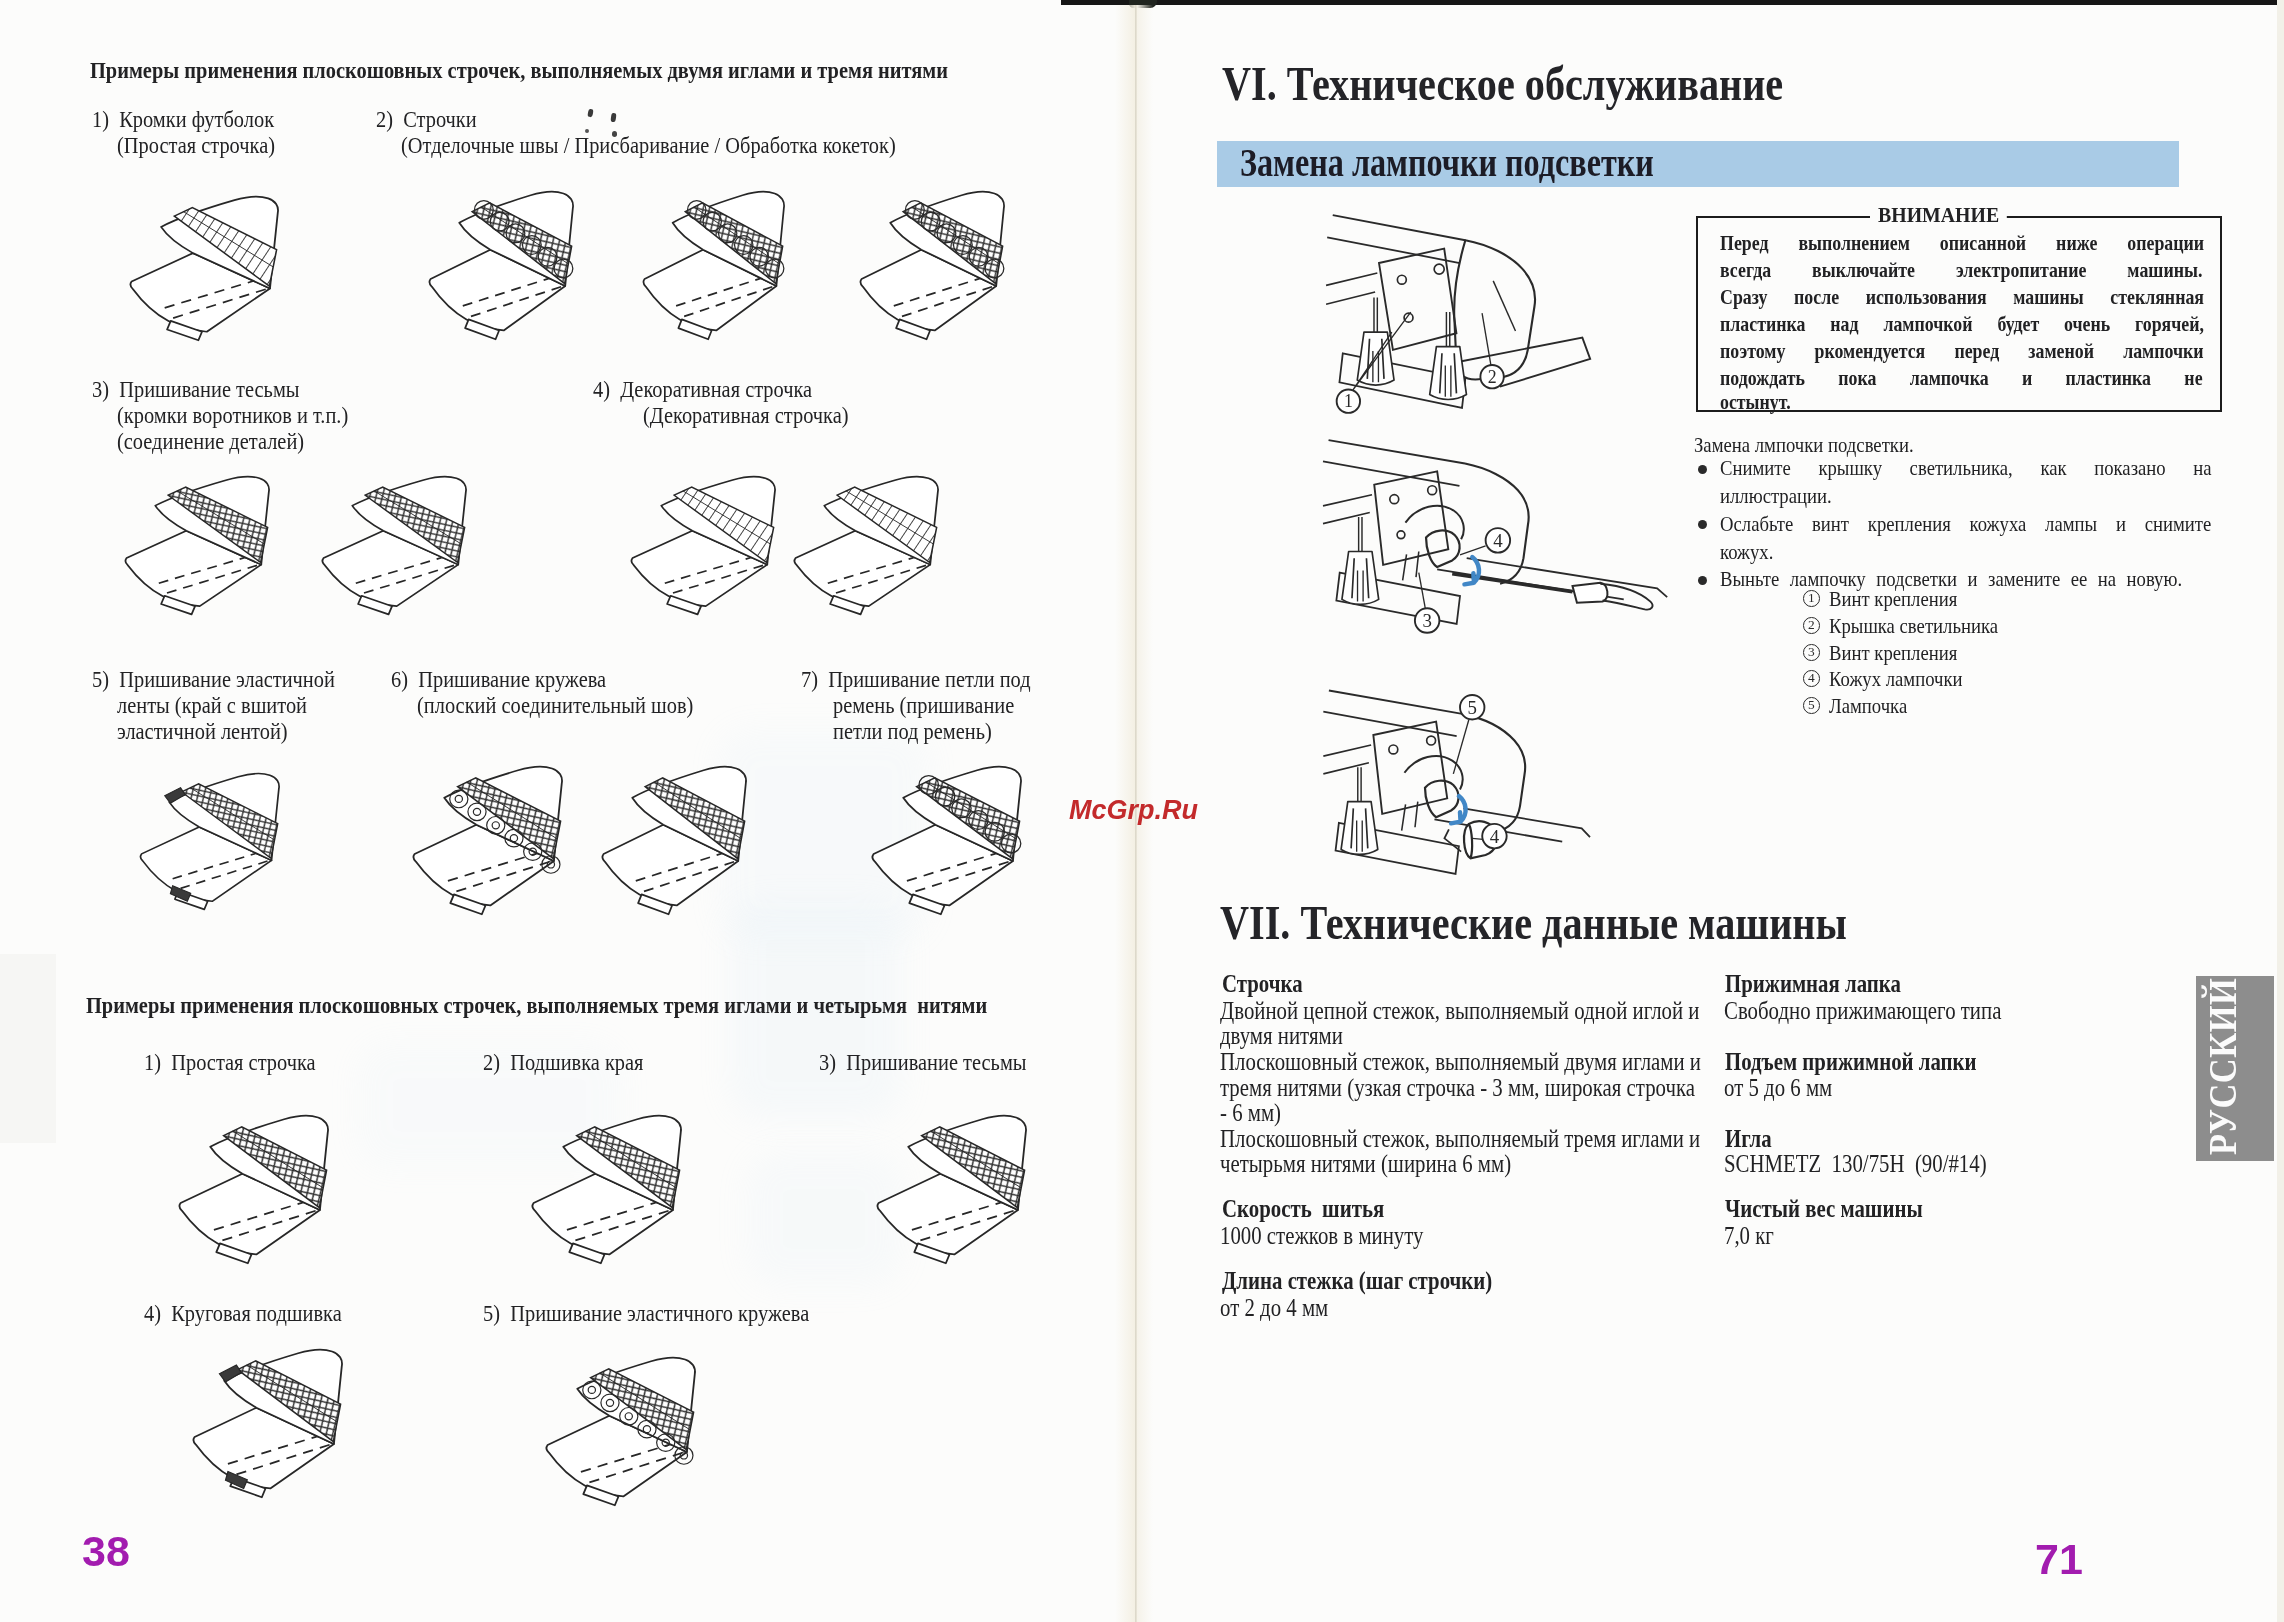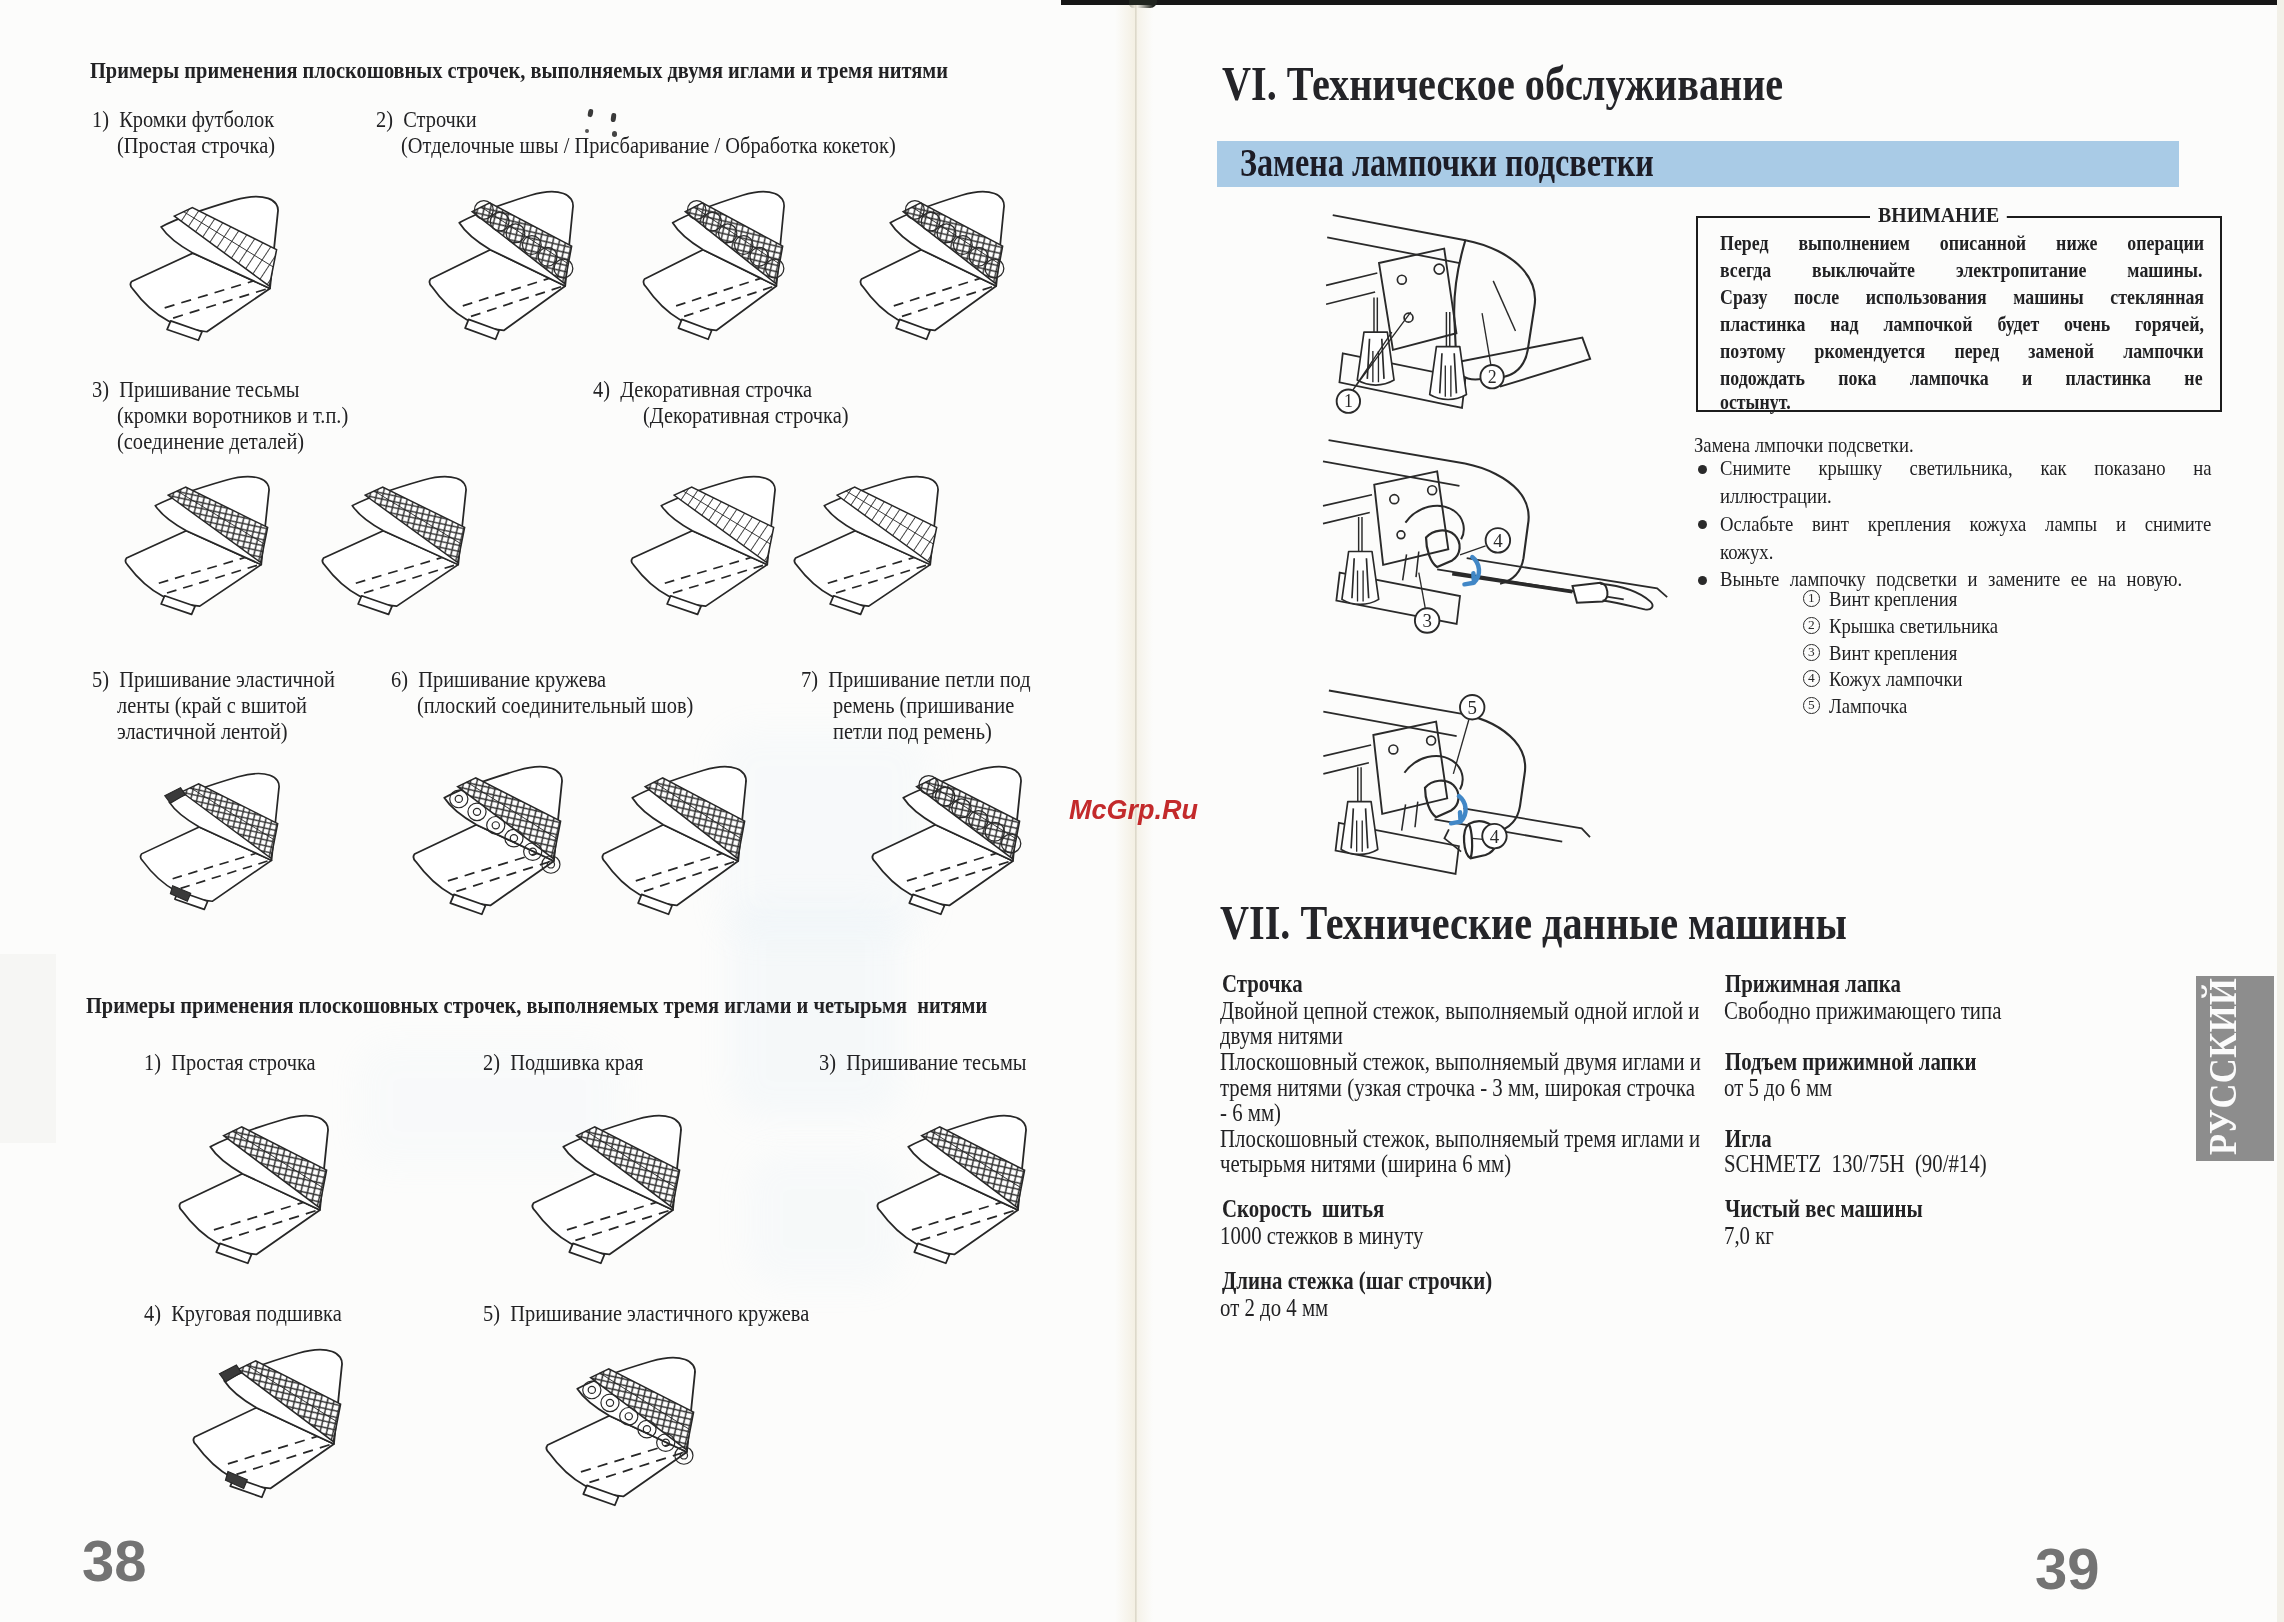--- a/index.html
+++ b/index.html
@@ -3,21 +3,21 @@
 html,body{margin:0;padding:0;}
 body{width:2284px;height:1622px;position:relative;background:#fcfcfb;overflow:hidden;
  font-family:"Liberation Serif",serif;}
 .t{position:absolute;white-space:pre;color:#222224;transform-origin:0 0;}
 .sx{transform:scaleX(.85);}
 .b{font-weight:bold;}
 .f43{font-size:24px;line-height:26px;}
 .f44{font-size:24.5px;line-height:25.6px;}
 .f40{font-size:22px;line-height:28px;}
 .h1{font-size:49px;line-height:49px;font-weight:bold;color:#242428;transform:scaleX(.82);}
-.pg{font-family:"Liberation Sans",sans-serif;font-weight:bold;font-size:58px;color:#737373;}
+.pg{font-family:"Liberation Sans",sans-serif;font-weight:bold;font-size:43px;color:#a21caf;}
 .wm{font-family:"Liberation Sans",sans-serif;font-weight:bold;font-style:italic;
  font-size:27px;color:#c32a2b;}
 svg{position:absolute;overflow:visible;}
 </style></head><body>
 <div style="position:absolute;left:1061px;top:0;width:1223px;height:4.5px;background:#161616;"></div>
 <div style="position:absolute;left:1129px;top:0;width:28px;height:7.8px;background:#20241f;border-radius:0 0 6.7px 4.5px;"></div>
 <div style="position:absolute;left:1115px;top:4.5px;width:20.6px;height:1618px;background:linear-gradient(90deg,rgba(244,241,230,0),#f3efe2);"></div>
 <div style="position:absolute;left:1135px;top:4.5px;width:1.7px;height:1618px;background:linear-gradient(90deg,#d8d4c5,#ebe7da);"></div>
 <div style="position:absolute;left:1137px;top:4.5px;width:15.6px;height:1618px;background:linear-gradient(90deg,#f5f2e9,rgba(252,252,251,0));"></div>
 <div style="position:absolute;left:0;top:954px;width:56px;height:189px;background:#f6f6f4;"></div>
@@ -102,21 +102,21 @@
 <div class="t f44 sx b" style="left:1725px;top:971px;">Прижимная лапка</div>
 <div class="t f44 sx" style="left:1724px;top:998px;">Свободно прижимающего типа</div>
 <div class="t f44 sx b" style="left:1725px;top:1049px;">Подъем прижимной лапки</div>
 <div class="t f44 sx" style="left:1724px;top:1075px;">от 5 до 6 мм</div>
 <div class="t f44 sx b" style="left:1725px;top:1126px;">Игла</div>
 <div class="t f44 sx" style="left:1724px;top:1151px;">SCHMETZ  130/75H  (90/#14)</div>
 <div class="t f44 sx b" style="left:1725px;top:1196px;">Чистый вес машины</div>
 <div class="t f44 sx" style="left:1724px;top:1223px;">7,0 кг</div>
 <div style="position:absolute;left:2196px;top:976px;width:78px;height:185px;background:#8d8d8d;"></div>
 <div class="t b" style="left:2196px;top:976px;font-size:41px;line-height:53px;color:#fbfbfb;letter-spacing:0.6px;transform:rotate(-90deg) translateX(-179px) scaleX(0.84);">РУССКИЙ</div>
-<div class="t pg" style="left:2035px;top:1535px;">39</div>
+<div class="t pg" style="left:2035px;top:1535px;">71</div>
 <div class="t wm" style="left:1069px;top:795px;">McGrp.Ru</div>
 <svg width="0" height="0">
 <defs>
 <pattern id="hat" width="15" height="15" patternUnits="userSpaceOnUse" patternTransform="rotate(32)">
  <rect width="15" height="15" fill="white"></rect>
         <line x1="0" y1="0" x2="0" y2="15" stroke="#2a2a2a" stroke-width="3"></line>
 </pattern>
 <pattern id="xh" width="15" height="15" patternUnits="userSpaceOnUse" patternTransform="rotate(-32)">
  <rect width="15" height="15" fill="white"></rect>
  <path d="M0,0L15,15M15,0L0,15" stroke="#2f2f2f" stroke-width="2.5" fill="none"></path>

